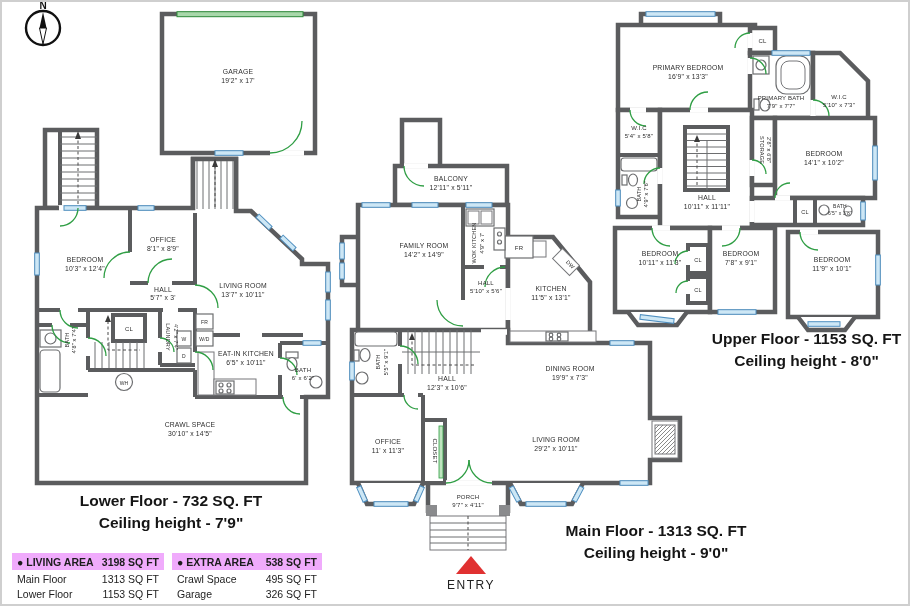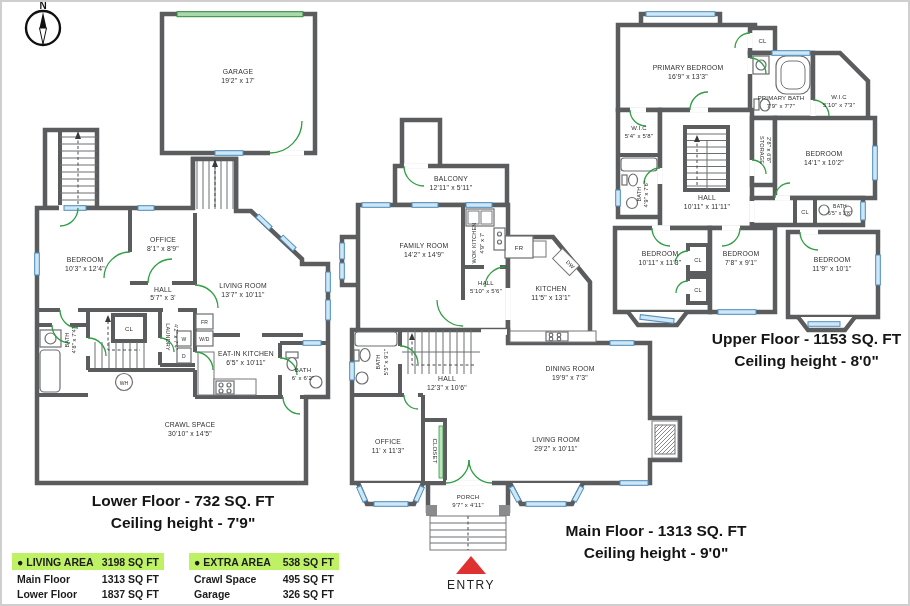--- a/index.html
+++ b/index.html
@@ -24,23 +24,23 @@
   .lbl{font:6.8px "Liberation Sans",sans-serif;fill:#2d2d2d;text-anchor:middle;letter-spacing:.2px;}
   .lbl6{font-size:6px;}
   .lbl55{font-size:5.5px;}
   .lbl5{font-size:5px;}
   .entrytxt{font:12px "Liberation Sans",sans-serif;fill:#222;text-anchor:middle;letter-spacing:1.5px;}
   .ntxt{font:bold 10px "Liberation Sans",sans-serif;fill:#111;text-anchor:middle;}
   
   .cap{position:absolute;text-align:center;font-weight:bold;font-size:15.5px;color:#151515;line-height:1.4;padding-left:36px;}
   
   .legend{position:absolute;font-size:10.5px;color:#1c1c1c;}
-  .legend .hdr{display:flex;justify-content:space-between;background:#bef264;
+  .legend .hdr{display:flex;justify-content:space-between;background:#f0abfc;
                font-weight:bold;padding:2.5px 5px;}
-  .legend .row{display:flex;justify-content:space-between;padding:3px 5px 0 5px;font-weight:bold;}
+  .legend .row{display:flex;justify-content:space-between;padding:3px 5px 0 5px;}
   .legend .val{}
 </style>
 </head>
 <body>
 
 <svg width="910" height="606" viewBox="0 0 910 606">
   <defs>
     <pattern id="hatch" width="4" height="4" patternUnits="userSpaceOnUse">
       <path d="M0,4 L4,0" stroke="#8a8a8a" stroke-width="1"></path>
     </pattern>
@@ -421,21 +421,21 @@
     <text class="lbl" x="832" y="262">BEDROOM</text>
     <text class="lbl" x="832" y="270.5">11'9" x 10'1"</text>
   </g>
 
   <g>
     <polygon points="456,574 486,574 471,556" fill="#e03131"></polygon>
     <text class="entrytxt" x="471" y="589">ENTRY</text>
   </g>
 </svg>
 
-<div class="cap" style="left:32px;top:490px;width:230px;">
+<div class="cap" style="left:20px;top:490px;width:230px;">
   <div>Lower Floor - 732 SQ. FT</div>
   <div>Ceiling height - 7'9"</div>
 </div>
 <div class="cap" style="left:500px;top:520px;width:240px;">
   <div>Main Floor - 1313 SQ. FT</div>
   <div>Ceiling height - 9'0"</div>
 </div>
 <div class="cap" style="left:653px;top:328px;width:235px;">
   <div>Upper Floor - 1153 SQ. FT</div>
   <div>Ceiling height - 8'0"</div>
@@ -445,24 +445,24 @@
   <div class="hdr">
     <span><span>●</span> <span>LIVING AREA</span></span>
     <span class="val">3198 SQ FT</span>
   </div>
   <div class="row">
     <span>Main Floor</span>
     <span class="val">1313 SQ FT</span>
   </div>
   <div class="row">
     <span>Lower Floor</span>
-    <span class="val">1837 SQ FT</span>
+    <span class="val">1153 SQ FT</span>
   </div>
 </div>
-<div class="legend" style="left:189px;top:553px;width:150px;">
+<div class="legend" style="left:172px;top:553px;width:150px;">
   <div class="hdr">
     <span><span>●</span> <span>EXTRA AREA</span></span>
     <span class="val">538 SQ FT</span>
   </div>
   <div class="row">
     <span>Crawl Space</span>
     <span class="val">495 SQ FT</span>
   </div>
   <div class="row">
     <span>Garage</span>

